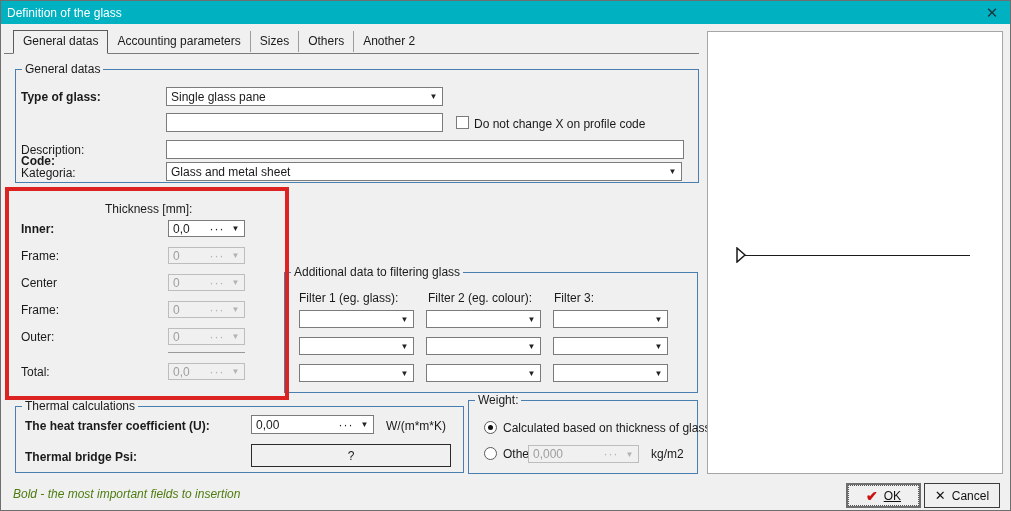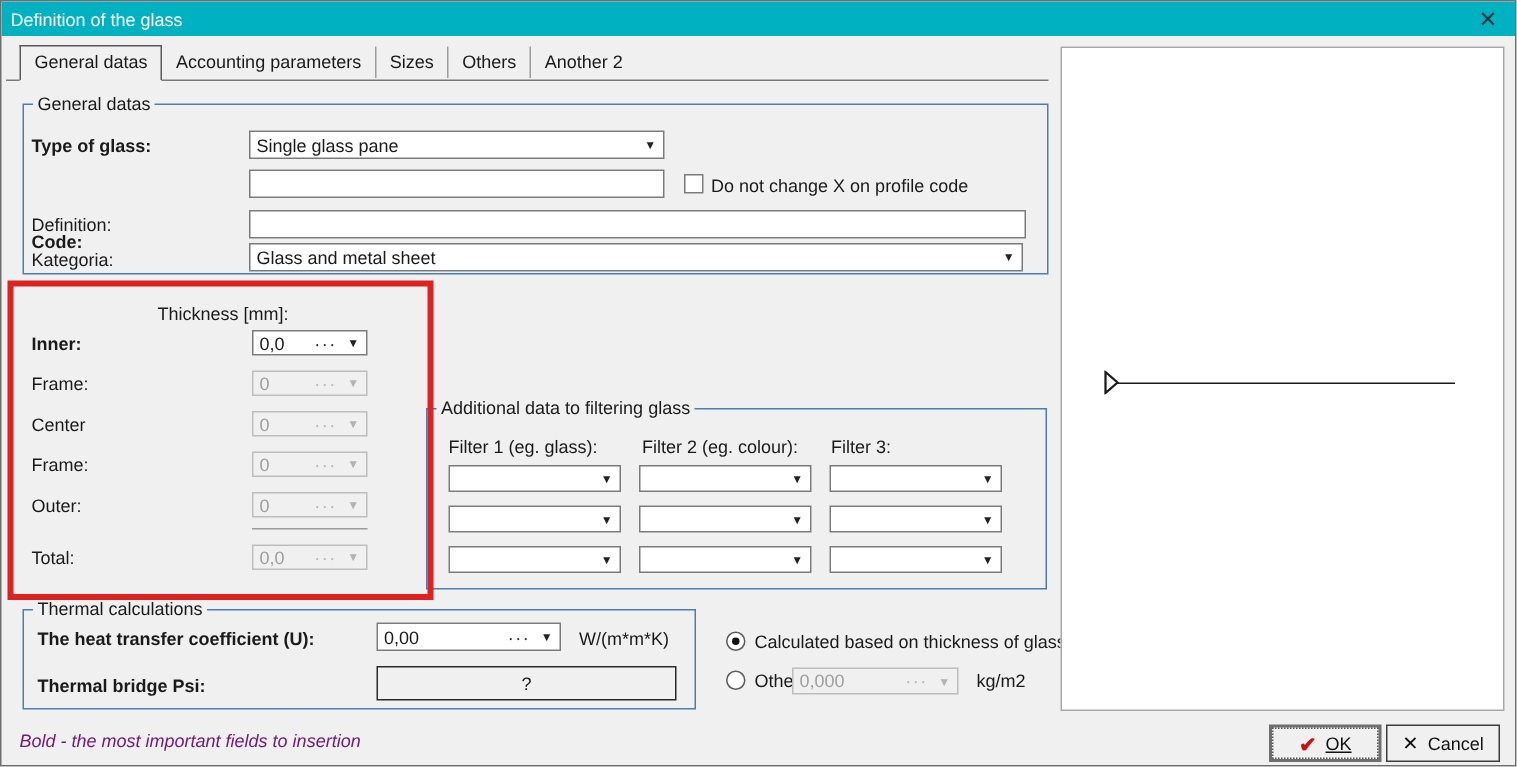--- a/index.html
+++ b/index.html
@@ -73,21 +73,21 @@
   
   .preview { position:absolute; background:#ffffff; border:1px solid #a6a6a6; }
   .pv-line { position:absolute; border-top:1px solid #1a1a1a; }
   .pv-cursor { position:absolute; }
   
   .psi-btn {
     position:absolute; border:1px solid #2a2a2a; background:#f0f0f0;
     display:flex; align-items:center; justify-content:center; font-size:12px; color:#1a1a1a;
   }
   
-  .note { position:absolute; font-style:italic; font-size:12px; color:#701a75; }
+  .note { position:absolute; font-style:italic; font-size:12px; color:#4d7c0f; }
   .btn {
     position:absolute; background:#f0f0f0; display:flex; align-items:center;
     justify-content:center; font-size:12px; color:#111; gap:6px;
   }
   .btn-ok { border:2px solid #6e6e6e; }
   .btn-ok .inner {
     width:100%; height:100%; border:1px dotted #555; display:flex;
     align-items:center; justify-content:center; gap:6px;
   }
   .btn-cancel { border:1px solid #3c3c3c; }
@@ -121,21 +121,21 @@
   <div class="combo" style="left:165px; top:86px; width:277px; height:19px;">
     <span class="val">Single glass pane</span>
     <span class="arr">▼</span>
   </div>
   <span class="lbl bold" style="left:20px; top:116px; width:140px;margin-top:37px;">Code:</span>
   <div class="tinput" style="left:165px; top:112px; width:277px; height:19px;">
     <span class="val"></span>
   </div>
   <span class="checkbox" style="left:455px; top:115px;"></span>
   <span class="lbl left" style="left:473px; top:116px;">Do not change X on profile code</span>
-  <span class="lbl" style="left:20px; top:142px; width:140px;">Definition:</span>
+  <span class="lbl" style="left:20px; top:142px; width:140px;">Description:</span>
   <div class="tinput" style="left:165px; top:139px; width:518px; height:19px;">
     <span class="val"></span>
   </div>
   <span class="lbl" style="left:20px; top:165px; width:140px;">Kategoria:</span>
   <div class="combo" style="left:165px; top:161px; width:516px; height:19px;">
     <span class="val">Glass and metal sheet</span>
     <span class="arr">▼</span>
   </div>
 
   <div class="red-box" style="left:4px; top:186px; width:284px; height:213px;"></div>
@@ -238,20 +238,23 @@
   <span class="lbl bold" style="left:24px; top:418px; width:220px;">The heat transfer coefficient (U):</span>
   <div class="spin" style="left:250px; top:414px; width:123px; height:19px;">
     <span class="val">0,00</span>
     <span class="dots">···</span>
     <span class="arr">▼</span>
   </div>
   <span class="lbl left" style="left:385px; top:418px;">W/(m*m*K)</span>
   <span class="lbl bold" style="left:24px; top:449px; width:220px;">Thermal bridge Psi:</span>
   <div class="psi-btn" style="left:250px; top:443px; width:200px; height:23px;">?</div>
 
+  <div class="group" style="left:467px; top:399px; width:230px; height:74px;">
+    <span class="legend">Weight:</span>
+  </div>
   <span class="radio checked" style="left:483px; top:420px;"></span>
   <span class="lbl left" style="left:502px; top:420px;">Calculated based on thickness of glass</span>
   <span class="radio" style="left:483px; top:446px;"></span>
   <span class="lbl left" style="left:502px; top:446px;">Other:</span>
   <div class="spin disabled" style="left:527px; top:444px; width:111px; height:18px;">
     <span class="val">0,000</span>
     <span class="dots">···</span>
     <span class="arr">▼</span>
   </div>
   <span class="lbl left" style="left:650px; top:446px;">kg/m2</span>

